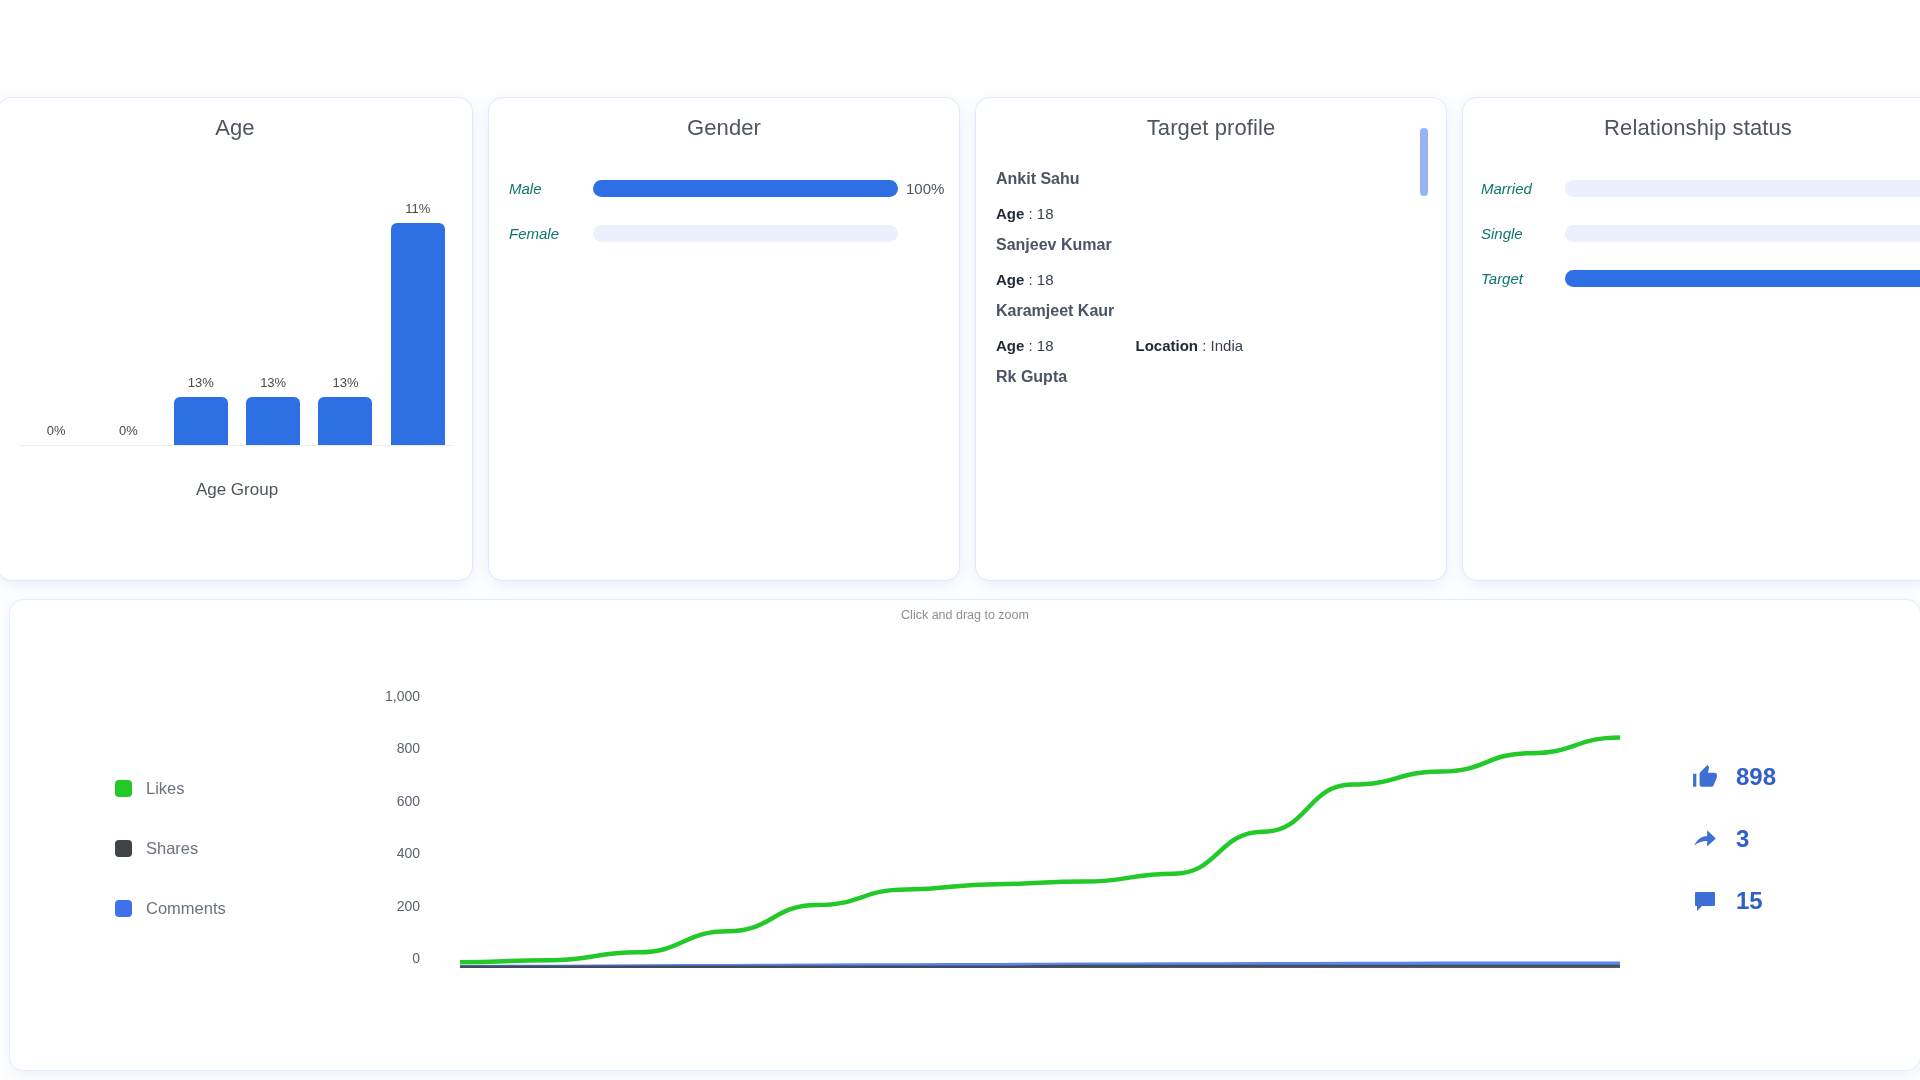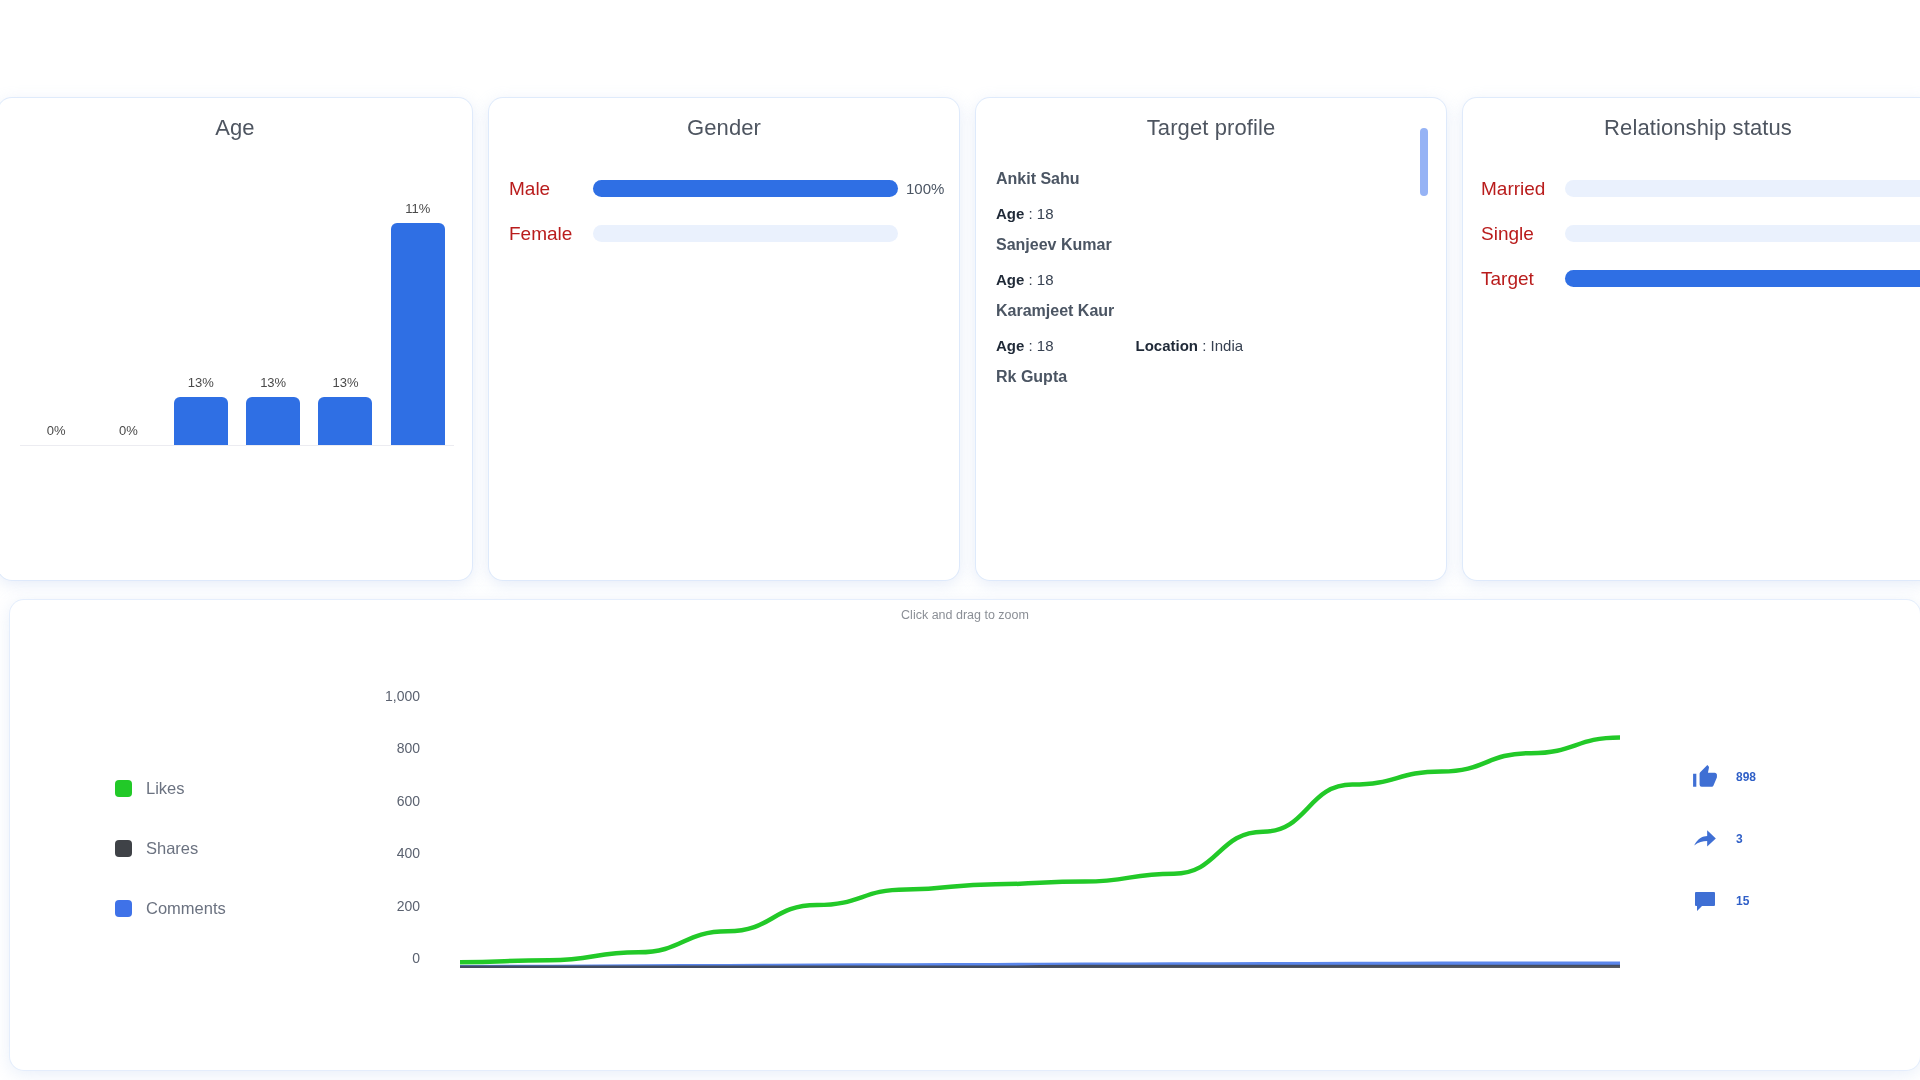--- a/index.html
+++ b/index.html
@@ -98,23 +98,24 @@
 
   
   .prog-list { position: absolute; left: 20px; right: 0; top: 68px; }
   .prog-row {
     display: flex;
     align-items: center;
     height: 45px;
   }
   .prog-label {
     width: 84px;
-    font-size: 19px;
-    color: #b91c1c;
+    font-size: 15px;
+    color: #0f766e;
     flex: 0 0 84px;
+    font-style: italic;
   }
   .prog-track {
     height: 17px;
     background: #eaf1fd;
     border-radius: 10px;
     position: relative;
     flex: 1 1 auto;
     margin-right: 0;
   }
   .prog-fill {
@@ -244,21 +245,21 @@
     height: 62px;
   }
   .metric-icon {
     width: 30px; height: 28px;
     margin-right: 16px;
     flex: 0 0 30px;
     display: flex; align-items: center; justify-content: center;
   }
   .metric-icon svg { fill: #3f6fd4; }
   .metric-val {
-    font-size: 12px;
+    font-size: 24px;
     font-weight: bold;
     color: #2f5fc7;
   }
 </style>
 </head>
 <body>
 
 <div class="page">
 
   <div class="top-row">
@@ -285,20 +286,21 @@
             </div>
             <div class="bar-col">
               <div class="bar-val">13%</div>
               <div class="bar-rect" style="height: 48px; background: rgb(47, 111, 228);"></div>
             </div>
             <div class="bar-col">
               <div class="bar-val">11%</div>
               <div class="bar-rect" style="height: 221.538px; background: rgb(47, 111, 228);"></div>
             </div>
           </div>
+        <div class="axis-label">Age Group</div>
       </div>
     </div>
 
     <div class="card gender">
       <div class="card-title">Gender</div>
       <div class="prog-list" id="gender-rows">
           <div class="prog-row">
             <div class="prog-label">Male</div>
             <div class="prog-track">
               <div class="prog-fill" style="width: 100%;"></div>

